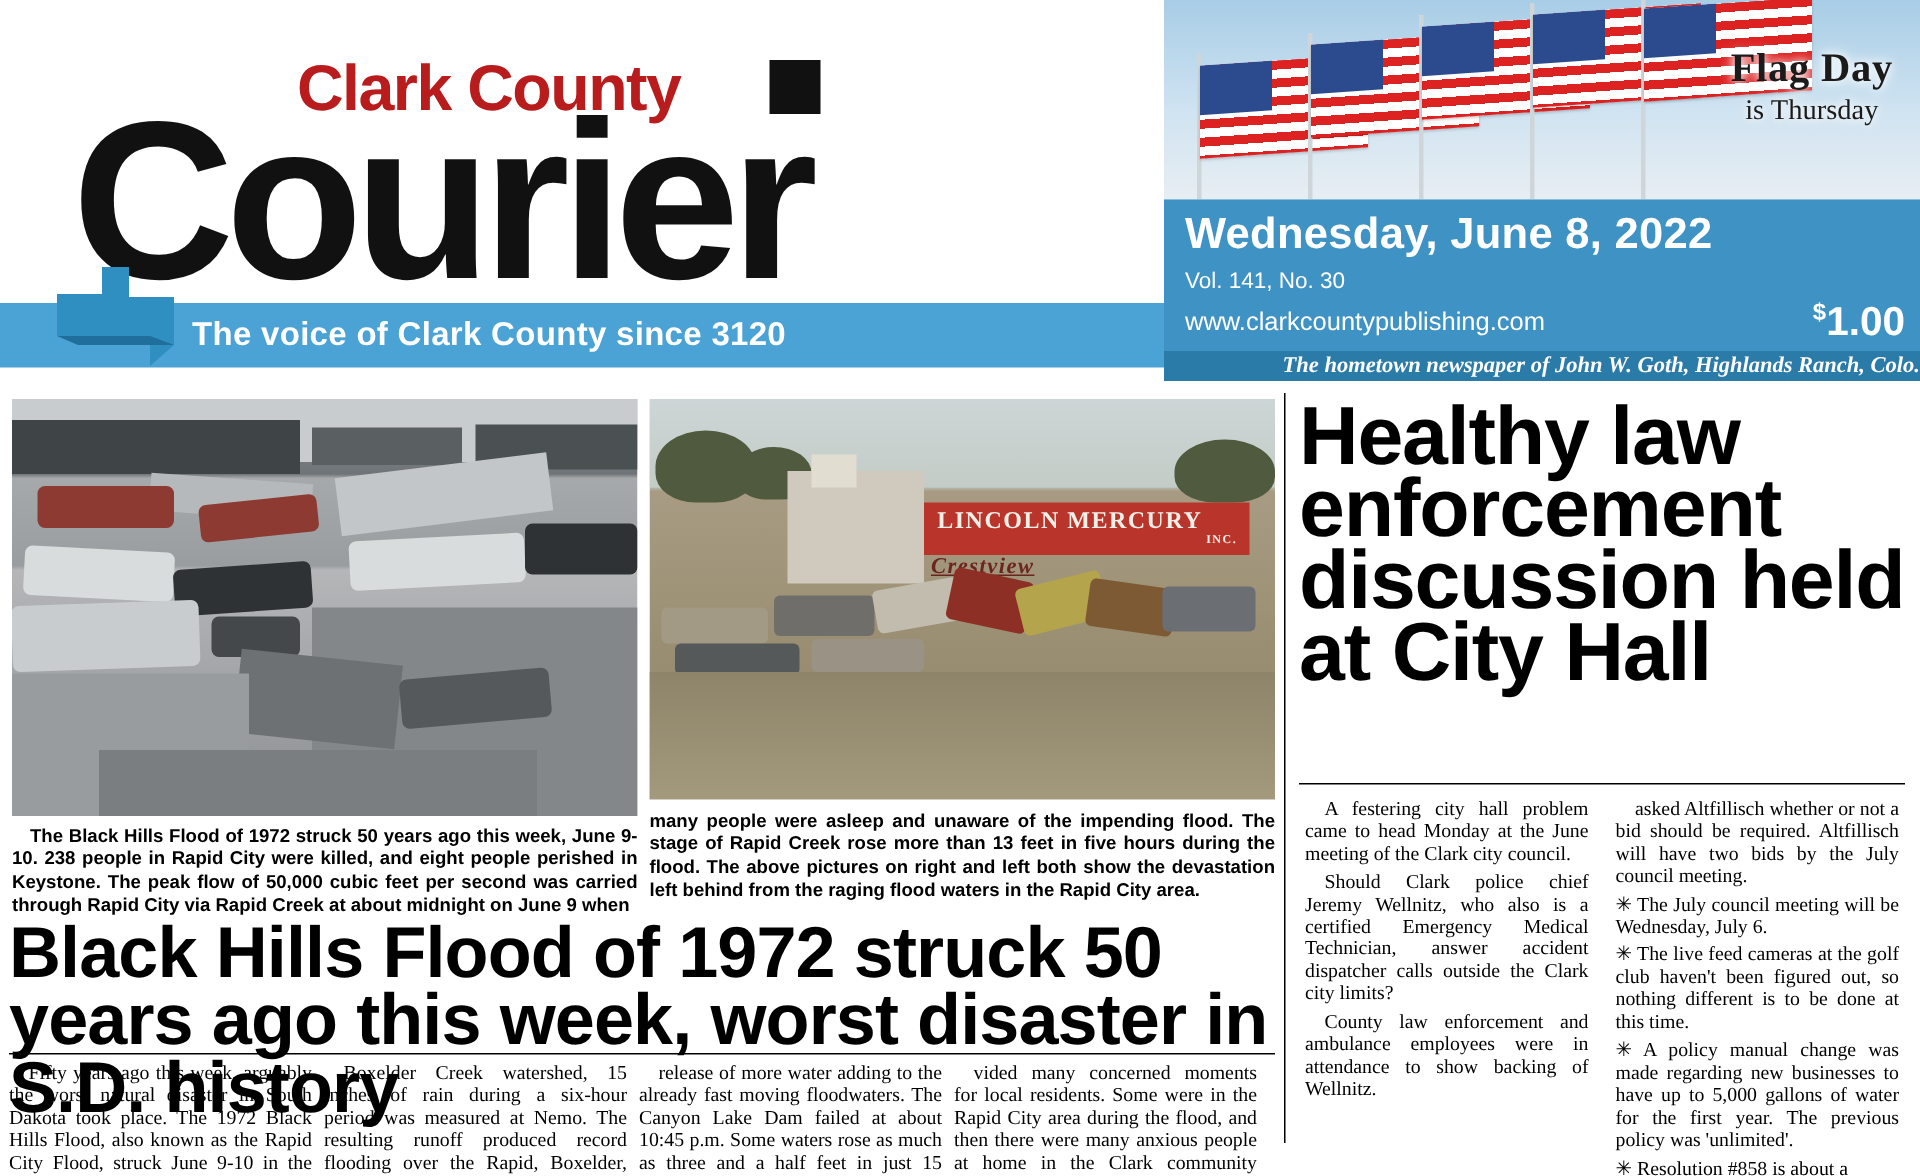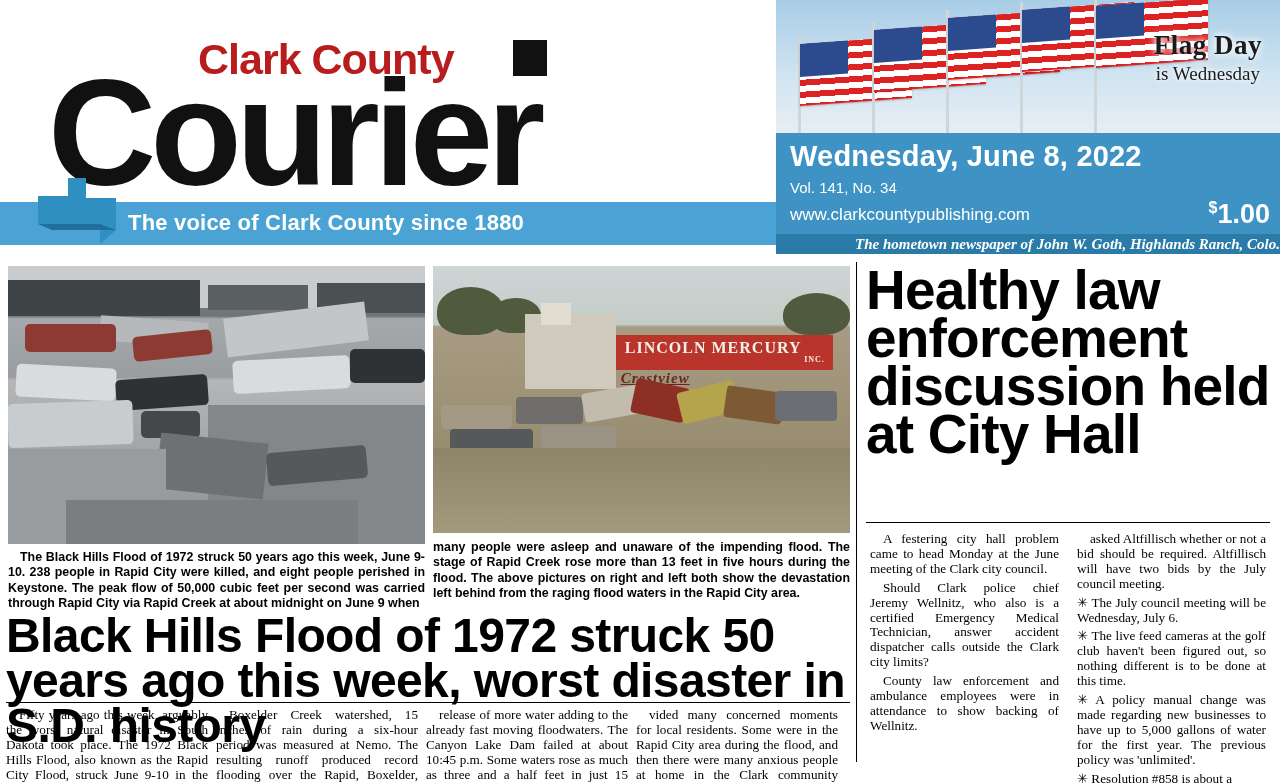--- a/index.html
+++ b/index.html
@@ -361,21 +361,21 @@
           <div class="black-square"></div>
         </div>
         <div class="courier-word">Courier</div>
       </div>
 
       <div class="tagline-bar"></div>
       <svg class="arrow-shape" viewBox="0 0 78 66">
         <polygon points="30,0 30,18 0,18 0,46 62,46 62,66 78,52 78,20 48,20 48,0" fill="#2f8fc0"></polygon>
         <polygon points="0,46 62,46 78,52 14,52" fill="#1f6e9b"></polygon>
       </svg>
-      <div class="tagline-text">The voice of Clark County since 1880</div>
+      <div class="tagline-text">The voice of Clark County since 3120</div>
     </div>
 
     <div class="masthead-right">
       <div class="flag-photo">
         <div class="flag-sky"></div>
 
         <div class="pole" style="left:22px; top:36px; height:97px;"></div>
         <div class="flag" style="left:24px; top:40px;">
             <div class="canton"></div>
           </div>
@@ -395,27 +395,27 @@
             <div class="canton"></div>
           </div>
 
         <div class="pole" style="left:318px; top:0px; height:133px;"></div>
         <div class="flag" style="left:320px; top:2px;">
             <div class="canton"></div>
           </div>
 
         <div class="flag-day">
           <div class="fd1">Flag Day</div>
-          <div class="fd2">is Wednesday</div>
+          <div class="fd2">is Thursday</div>
         </div>
       </div>
 
       <div class="date-block">
         <div class="date-line">Wednesday,  June 8, 2022</div>
-        <div class="vol-line">Vol. 141, No. 34</div>
+        <div class="vol-line">Vol. 141, No. 30</div>
         <div class="web-line">www.clarkcountypublishing.com</div>
         <div class="price"><sup>$</sup><span>1.00</span></div>
       </div>
 
       <div class="hometown-bar"></div>
       <div class="hometown-text">The hometown newspaper of John W. Goth, Highlands Ranch, Colo.</div>
     </div>
   </div>
 
   <div class="content">

